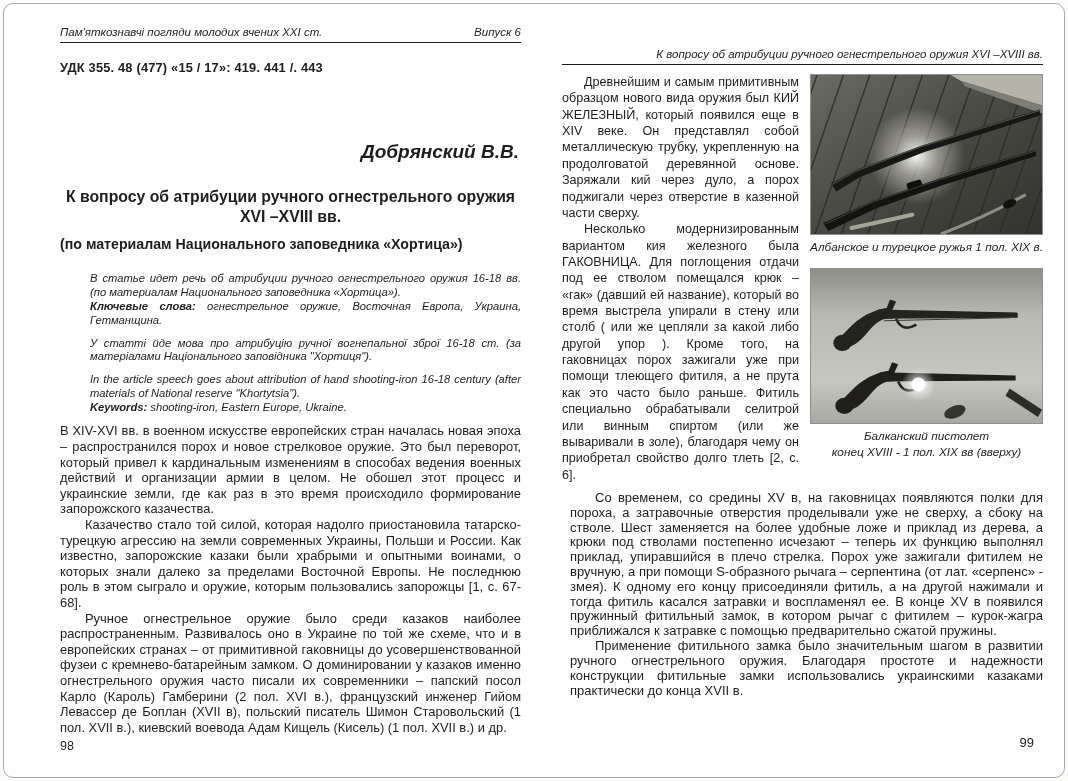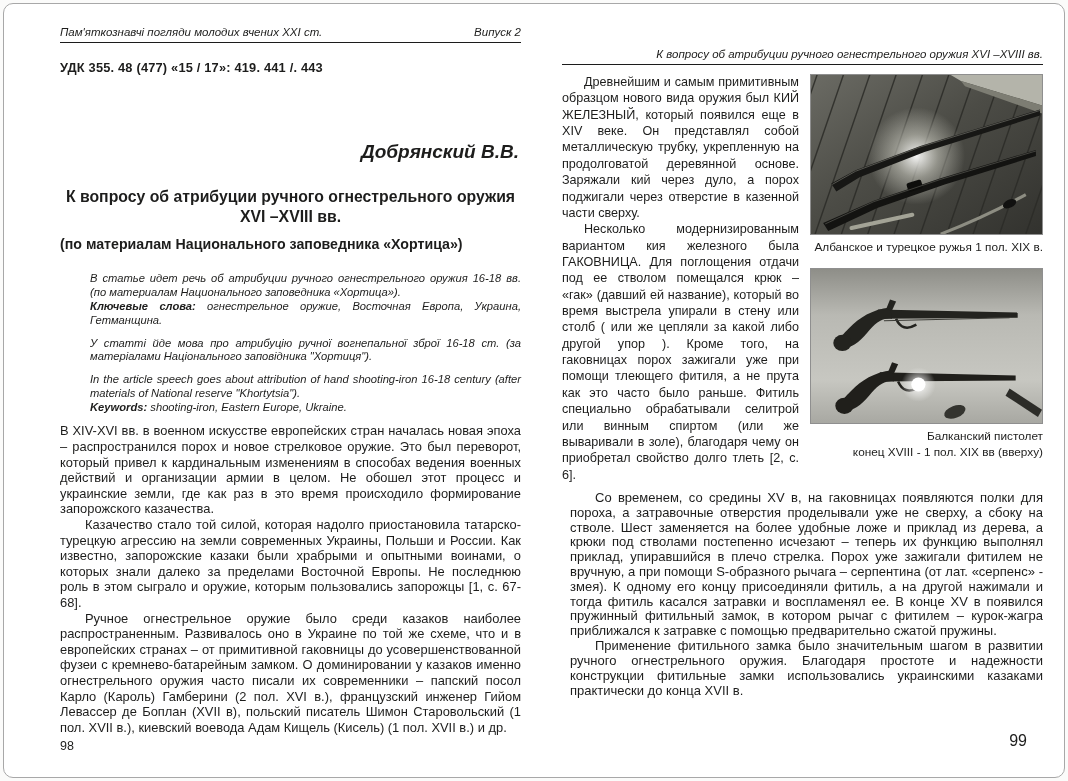--- a/index.html
+++ b/index.html
@@ -27,43 +27,43 @@
   .abstract{margin:20px 0 0 30px;font-size:11.2px;font-style:italic;line-height:1.23;}
   .ab-block{margin-bottom:9px;}
   .ab-block p{margin:0;text-align:justify;}
   .kw-label{font-weight:700;}
 
   .body-text{font-size:12.9px;line-height:1.21;}
   .body-text p{margin:0;text-align:justify;}
   .ind{text-indent:25px;}
 
   .pagenum-left{position:absolute;left:0;bottom:0;font-size:12.5px;}
-  .pagenum-right{position:absolute;right:16px;bottom:0;font-size:16px;}
+  .pagenum-right{position:absolute;right:9px;bottom:0;font-size:13px;}
 
   .two-col{display:flex;gap:11px;margin-top:9px;}
   .col-text{width:237px;font-size:12.6px;line-height:1.3;}
   .col-text p{margin:0;text-align:justify;text-indent:22px;}
   .col-figs{flex:1;min-width:0;}
   .figure{margin:0;}
   .figure + .figure{margin-top:13px;}
   .photo{display:block;width:100%;height:auto;border:1px solid #8f8f8f;box-sizing:border-box;background:#777;}
-  .figcap{font-size:11.8px;text-align:right;margin-top:5px;line-height:1.3;}
+  .figcap{font-size:11.8px;font-style:italic;text-align:center;margin-top:5px;line-height:1.3;}
 
   .full-text{margin-top:8px;font-size:13px;line-height:1.14;margin-left:8px;}
   .full-text p{margin:0;text-align:justify;text-indent:25px;}
 </style>
 </head>
 <body>
 
 <div class="scan-frame"></div>
 
 <div class="page page-left">
   <div class="running-head">
     <span>Пам'яткознавчі погляди молодих вчених XXI ст.</span>
-    <span>Випуск 2</span>
+    <span>Випуск 6</span>
   </div>
 
   <div class="udc">УДК 355. 48 (477) «15 / 17»: 419. 441 /. 443</div>
   <div class="author">Добрянский В.В.</div>
 
   <div class="title">К вопросу об атрибуции ручного огнестрельного оружия XVI –XVIII вв.</div>
   <div class="subtitle">(по материалам Национального заповедника «Хортица»)</div>
 
   <div class="abstract">
     <div class="ab-block">

